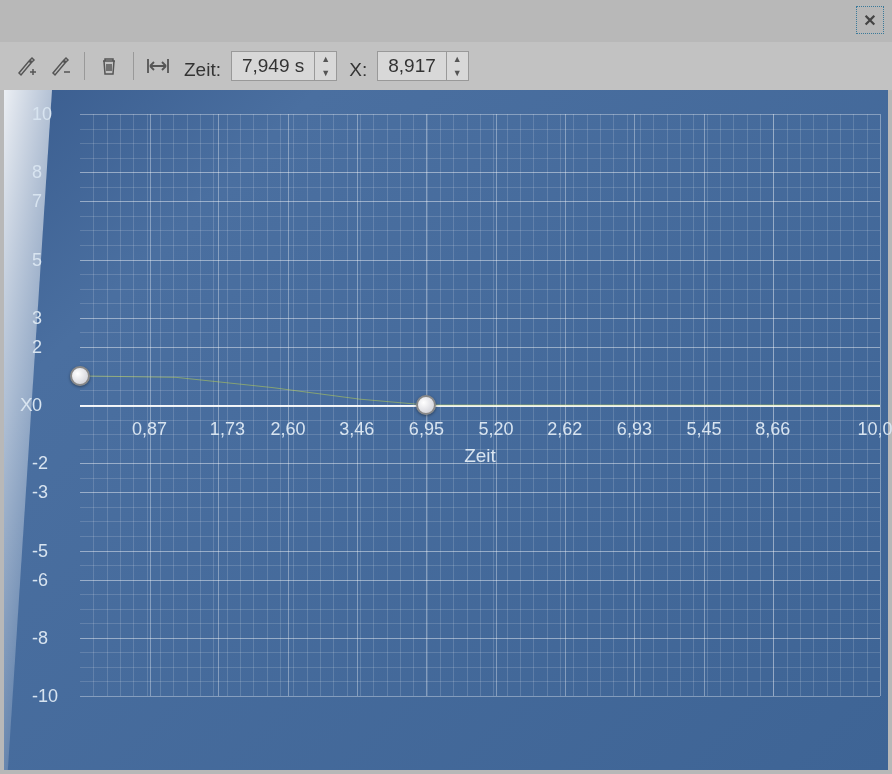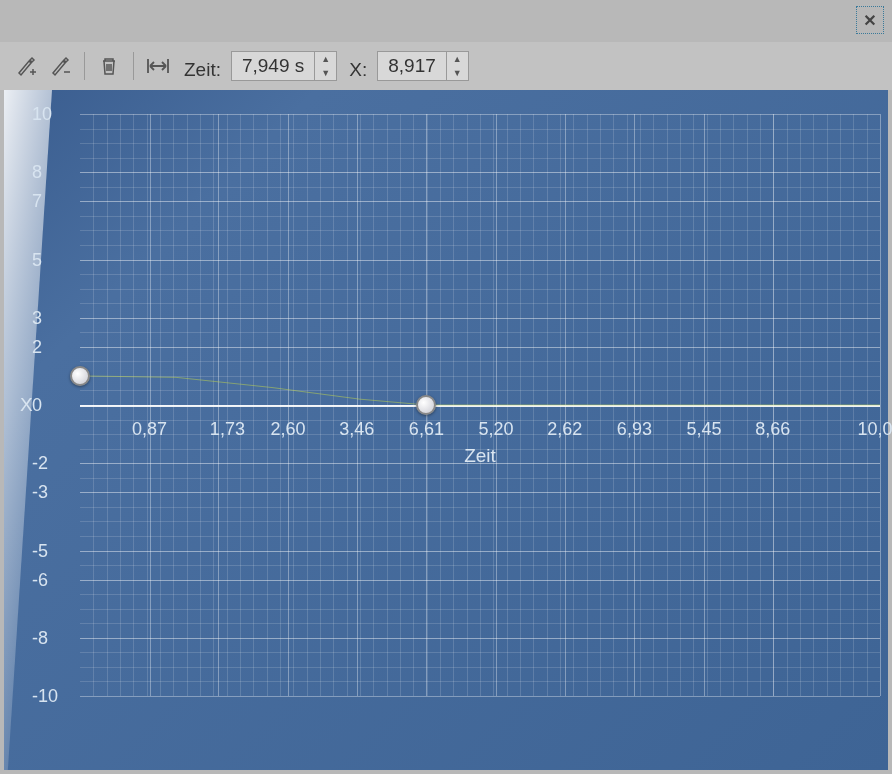--- a/index.html
+++ b/index.html
@@ -376,21 +376,21 @@
       <div class="y-tick-label" style="top: 100%;">-10</div>
       <div class="grid-line-v grid-line-main" style="left: 8.7%;"></div>
       <div class="x-tick-label" style="left: 8.7%;">0,87</div>
       <div class="grid-line-v grid-line-main" style="left: 17.3%;"></div>
       <div class="x-tick-label" style="left: 17.3%; margin-left: 9px;">1,73</div>
       <div class="grid-line-v grid-line-main" style="left: 26%;"></div>
       <div class="x-tick-label" style="left: 26%;">2,60</div>
       <div class="grid-line-v grid-line-main" style="left: 34.6%;"></div>
       <div class="x-tick-label" style="left: 34.6%;">3,46</div>
       <div class="grid-line-v grid-line-main" style="left: 43.3%;"></div>
-      <div class="x-tick-label" style="left: 43.3%;">6,61</div>
+      <div class="x-tick-label" style="left: 43.3%;">6,95</div>
       <div class="grid-line-v grid-line-main" style="left: 52%;"></div>
       <div class="x-tick-label" style="left: 52%;">5,20</div>
       <div class="grid-line-v grid-line-main" style="left: 60.6%;"></div>
       <div class="x-tick-label" style="left: 60.6%;">2,62</div>
       <div class="grid-line-v grid-line-main" style="left: 69.3%;"></div>
       <div class="x-tick-label" style="left: 69.3%;">6,93</div>
       <div class="grid-line-v grid-line-main" style="left: 78%;"></div>
       <div class="x-tick-label" style="left: 78%;">5,45</div>
       <div class="grid-line-v grid-line-main" style="left: 86.6%;"></div>
       <div class="x-tick-label" style="left: 86.6%;">8,66</div>

